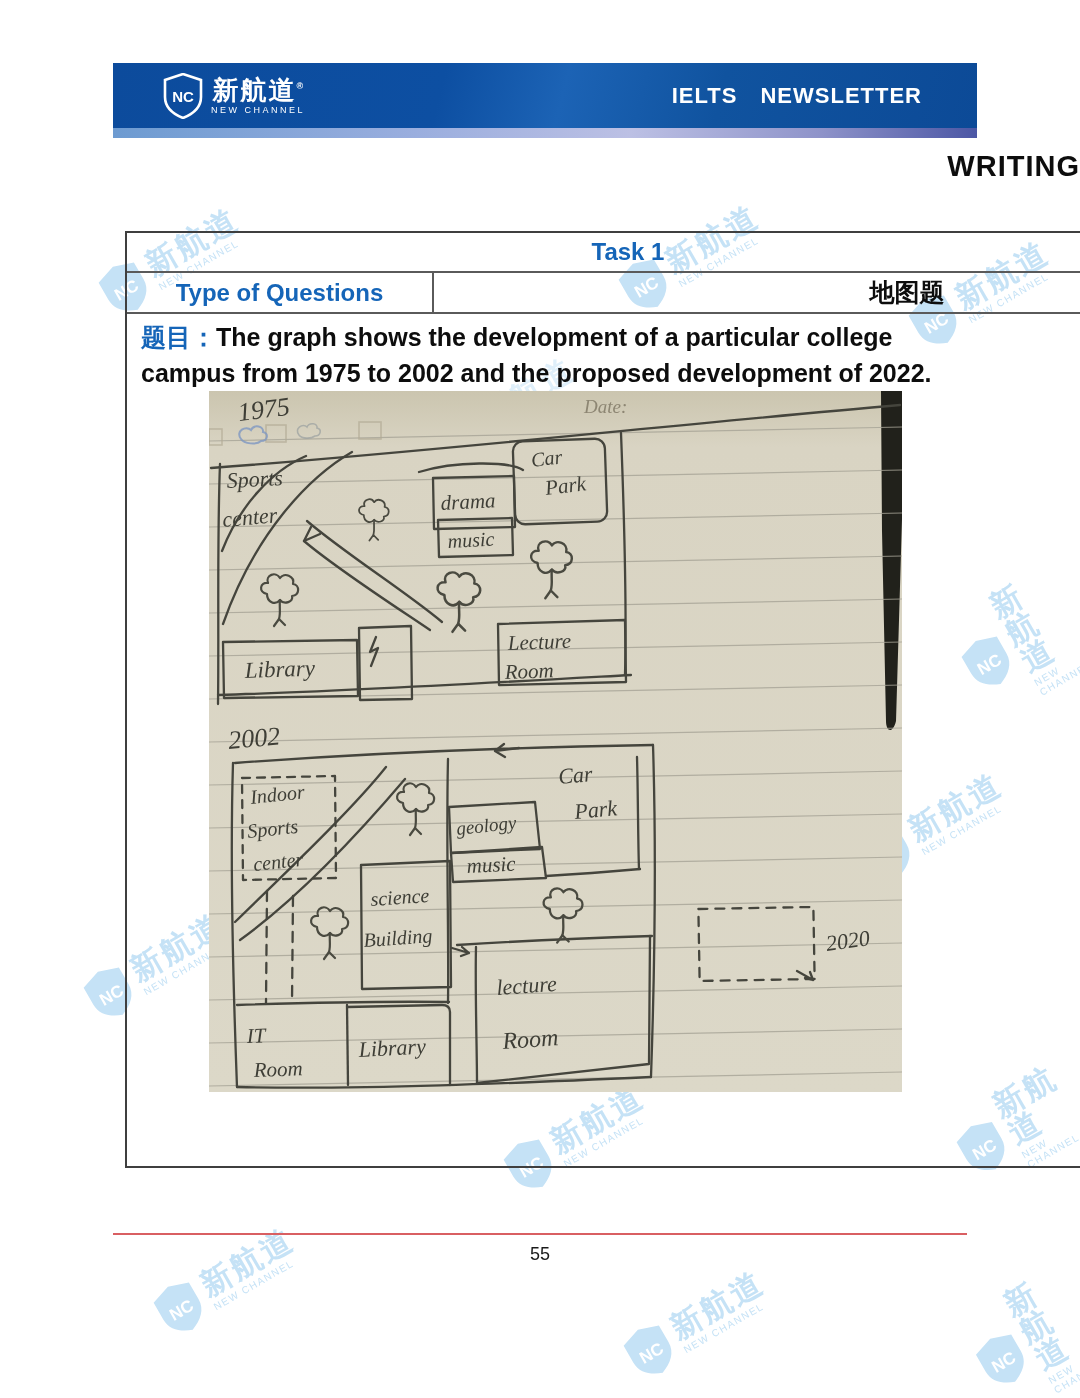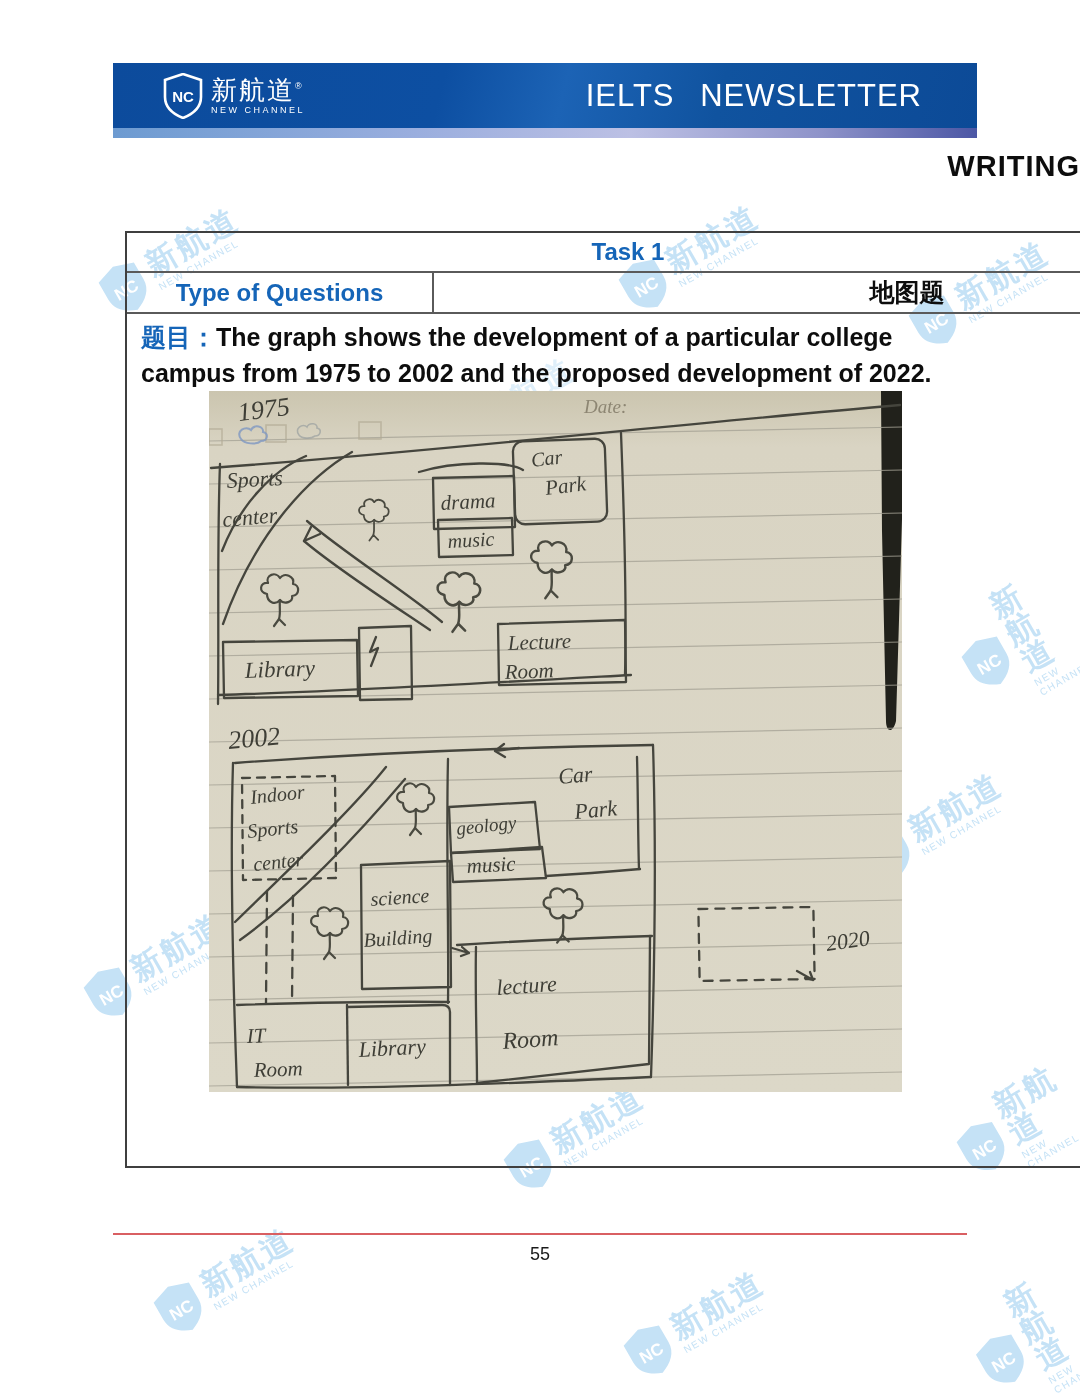--- a/index.html
+++ b/index.html
@@ -12,25 +12,25 @@
   .wm .wm-en{font-size:10px;letter-spacing:1.5px;margin-top:2px;}
   .wm svg{flex:0 0 auto;}
   
   .banner{position:absolute;left:113px;top:63px;width:864px;height:75px;z-index:1;}
   .banner-main{height:65px;display:flex;align-items:center;
      background:linear-gradient(104deg,#0c4b9c 0%,#0d4fa2 38%,#1c63b5 52%,#10539f 70%,#0c4a97 100%);}
   .banner-strip{height:10px;
      background:linear-gradient(90deg,#6d9bd1 0%,#9aaede 35%,#bcc0e4 60%,#8e93c9 82%,#4c57a5 100%);}
   .logo{display:flex;align-items:center;gap:8px;margin-left:50px;}
   .logo-txt{display:flex;flex-direction:column;color:#fff;}
-  .logo-cn{font-size:26px;font-weight:normal;letter-spacing:2px;line-height:1;}
+  .logo-cn{font-size:26px;font-weight:bold;letter-spacing:2px;line-height:1;text-align:right;}
   .logo-cn sup{font-size:9px;}
   .logo-en{font-size:9px;letter-spacing:2.5px;margin-top:2px;}
-  .banner-title{margin-left:auto;margin-right:55px;color:#ffffff;font-size:31px;
-     font-weight:normal;letter-spacing:1px;word-spacing:16px;}
+  .banner-title{margin-left:auto;margin-right:55px;color:#ffffff;font-size:22px;
+     font-weight:bold;letter-spacing:1px;word-spacing:16px;}
   
   .page-title{position:absolute;left:0;right:0;top:150px;text-align:right;z-index:1;
      font-size:29px;font-weight:bold;color:#0d0d0d;letter-spacing:1px;}
   
   .qtable{position:absolute;left:113px;top:231px;width:1006px;height:937px;z-index:1;
      border:2px solid #3f3f3f;box-sizing:border-box;margin-left:12px;}
   .row1{height:40px;border-bottom:2px solid #5a5a5a;display:flex;align-items:center;
      justify-content:center;color:#1565b8;font-size:24px;font-weight:bold;box-sizing:border-box;}
   .row2{height:41px;border-bottom:2px solid #5a5a5a;display:flex;box-sizing:border-box;gap:41px;}
   .cell-type-label{width:307px;border-right:2px solid #5a5a5a;display:flex;align-items:center;

